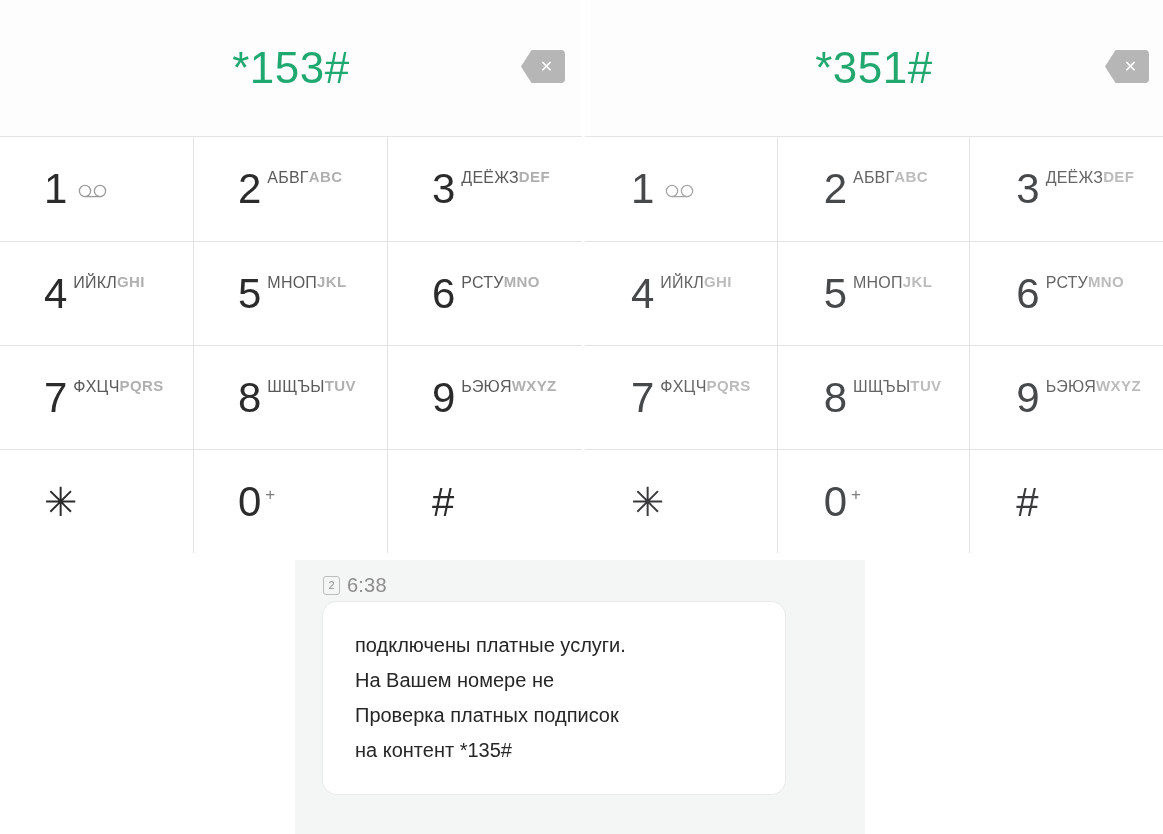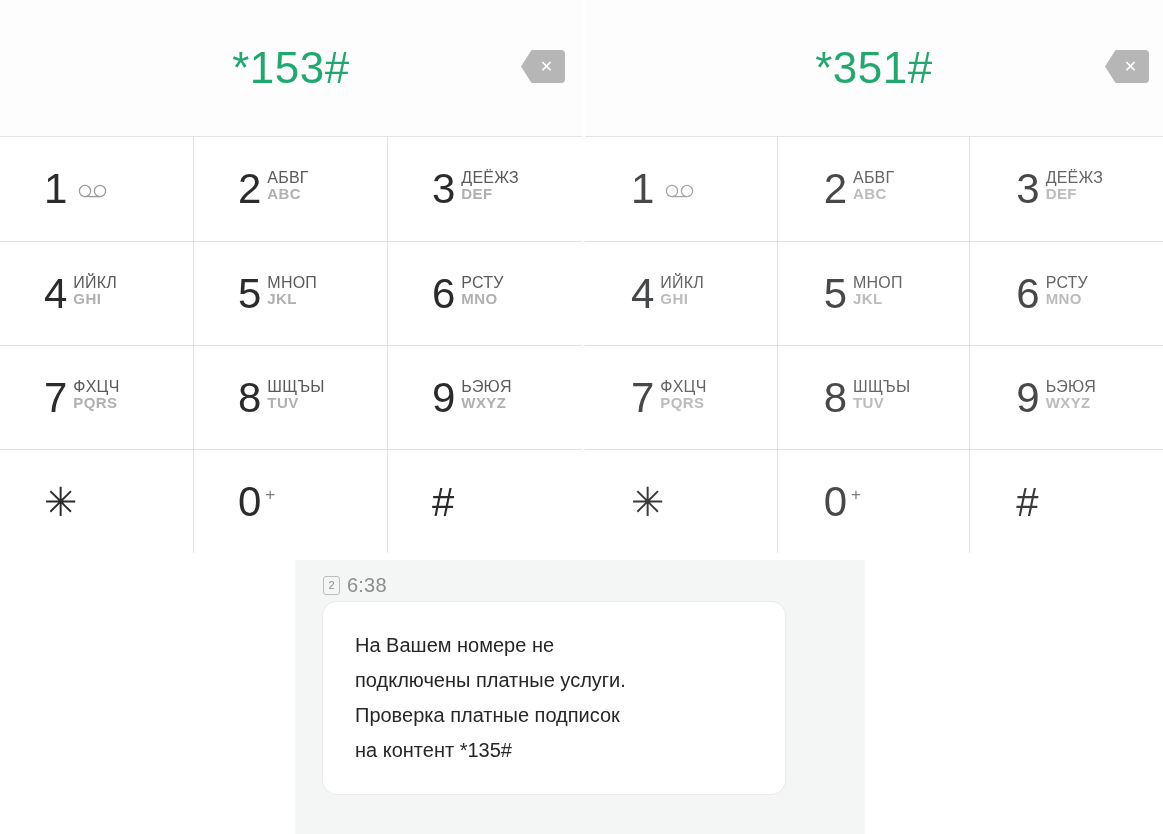--- a/index.html
+++ b/index.html
@@ -77,21 +77,21 @@
 
   .digit{
     font-size:42px;font-weight:300;color:#2b2b2b;
     line-height:46px;
     font-family:"Liberation Sans","DejaVu Sans",sans-serif;
   }
   .panel.right .digit{color:#47484a;}
 
   .letters{
     margin-left:6px;margin-top:3px;
-    display:flex;flex-direction:column;line-height:1.08;
+    display:flex;line-height:1.08;
   }
   .cyr{font-size:16px;color:#5a5a5a;letter-spacing:0.2px;font-weight:400;}
   .lat{font-size:15px;color:#b0b0b0;letter-spacing:0.4px;font-weight:700;}
   .panel.right .cyr{color:#656565;}
   .panel.right .lat{color:#bcbcbc;}
 
   
   .vm-icon{margin-left:11px;margin-top:18px;display:block;}
 
   
@@ -399,19 +399,19 @@
 </div>
 
 <div class="sms-panel">
 
   <div class="sms-meta">
     <span class="sim-badge">2</span>
     <span class="sms-time">6:38</span>
   </div>
 
   <div class="bubble">
+    <p>подключены платные услуги.</p>
     <p>На Вашем номере не</p>
-    <p>подключены платные услуги.</p>
-    <p>Проверка платные подписок</p>
+    <p>Проверка платных подписок</p>
     <p>на контент *135#</p>
   </div>
 
 </div>
 
 </body></html>

